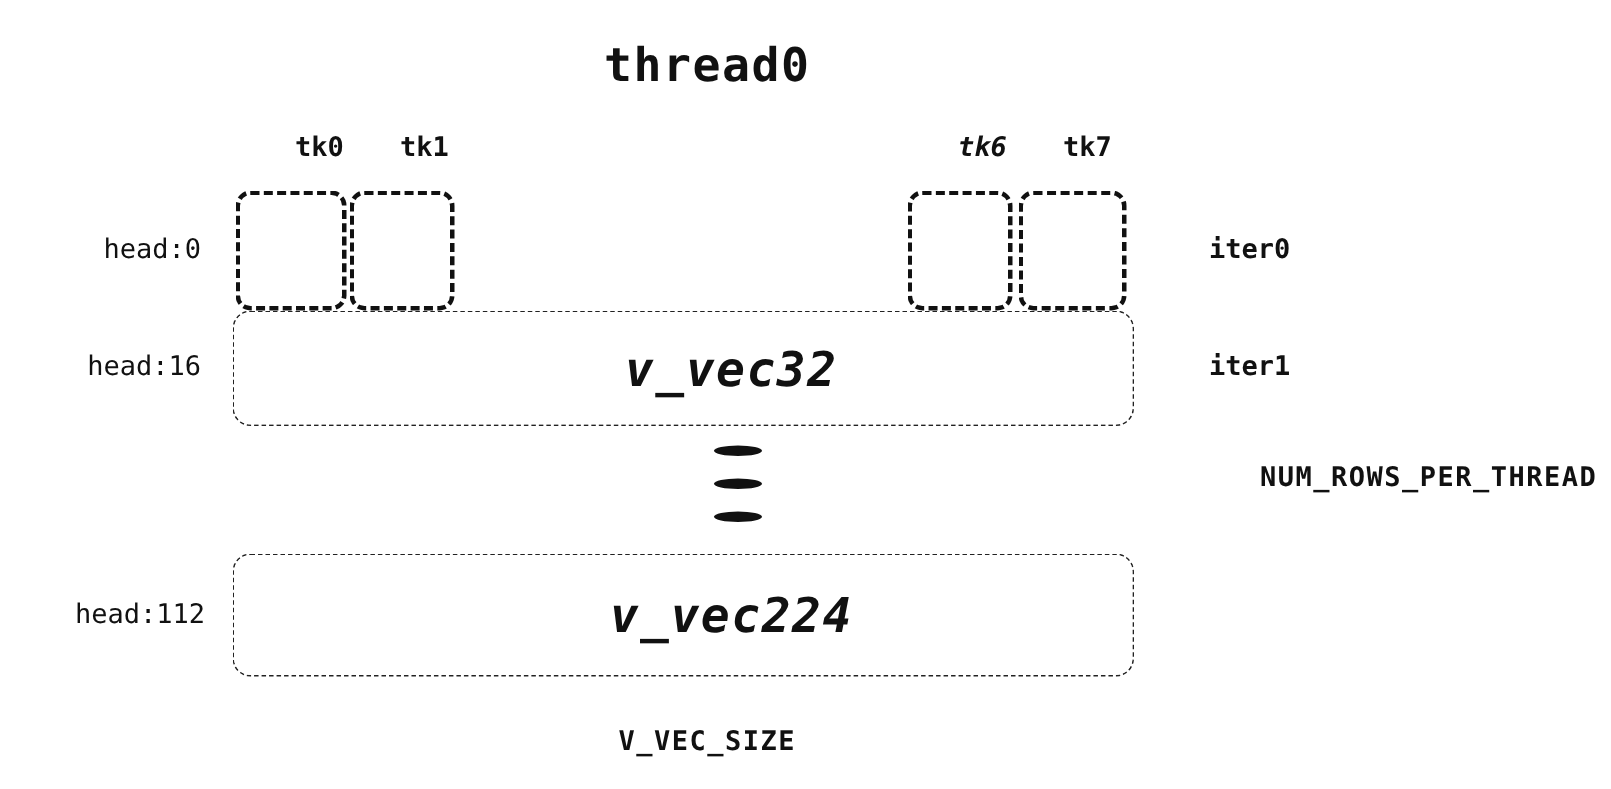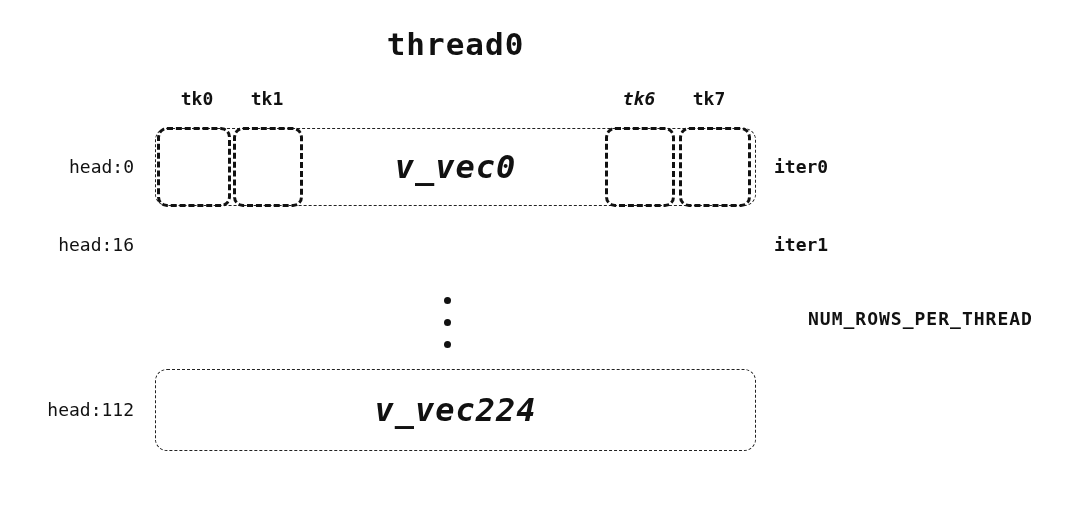--- a/index.html
+++ b/index.html
@@ -1,15 +1,15 @@
 <!DOCTYPE html>
 <html><head>
 <meta charset="utf-8">
 <style>
-  * { box-sizing: border-box; }
+  * { box-sizing: border-box; padding-left: 32px; }
   html, body { margin: 0; padding: 0; background: #ffffff; }
   .canvas {
     position: relative;
     width: 1074px;
     height: 526px;
     background: #ffffff;
     font-family: "DejaVu Sans Mono", "Liberation Mono", monospace;
     color: #111111;
     overflow: hidden;
   }
@@ -102,43 +102,44 @@
 
 <div class="canvas">
 
   <div class="title">thread0</div>
 
   <div class="tk-label" style="left:162px; top:88px;">tk0</div>
   <div class="tk-label" style="left:232px; top:88px;">tk1</div>
   <div class="tk-label" style="left:604px; top:88px;font-style:italic;">tk6</div>
   <div class="tk-label" style="left:674px; top:88px;">tk7</div>
 
-  <div class="row-rect thin" style="top:128px; height:78px;">
-    <span class="vec-label">v_vec0</span>
-  </div>
 
   <div class="tk-box" style="left:157px; top:127px; width:74px; height:80px;"></div>
   <div class="tk-box" style="left:233px; top:127px; width:70px; height:80px;"></div>
   <div class="tk-box" style="left:605px; top:127px; width:70px; height:80px;"></div>
   <div class="tk-box" style="left:679px; top:127px; width:72px; height:80px;"></div>
 
+  <div class="row-rect thin" style="top:207px; height:77px;">
+    <span class="vec-label">v_vec32</span>
+  </div>
 
   <div class="ellipsis">
     <span class="dot"></span>
     <span class="dot"></span>
     <span class="dot"></span>
   </div>
 
   <div class="row-rect thin" style="top:369px; height:82px;justify-content:center;">
     <span class="vec-label">v_vec224</span>
   </div>
 
   <div class="head-label" style="top:156px;">head:0</div>
   <div class="head-label" style="top:234px;">head:16</div>
   <div class="head-label" style="top:399px;">head:112</div>
 
   <div class="iter-label" style="top:156px;">iter0</div>
   <div class="iter-label" style="top:234px;">iter1</div>
 
   <div class="side-label" style="left:808px; top:308px; letter-spacing:1px;">NUM_ROWS_PER_THREAD</div>
 
+  <div class="bottom-label">V_VEC_SIZE</div>
 
 </div>
 
 </body></html>

